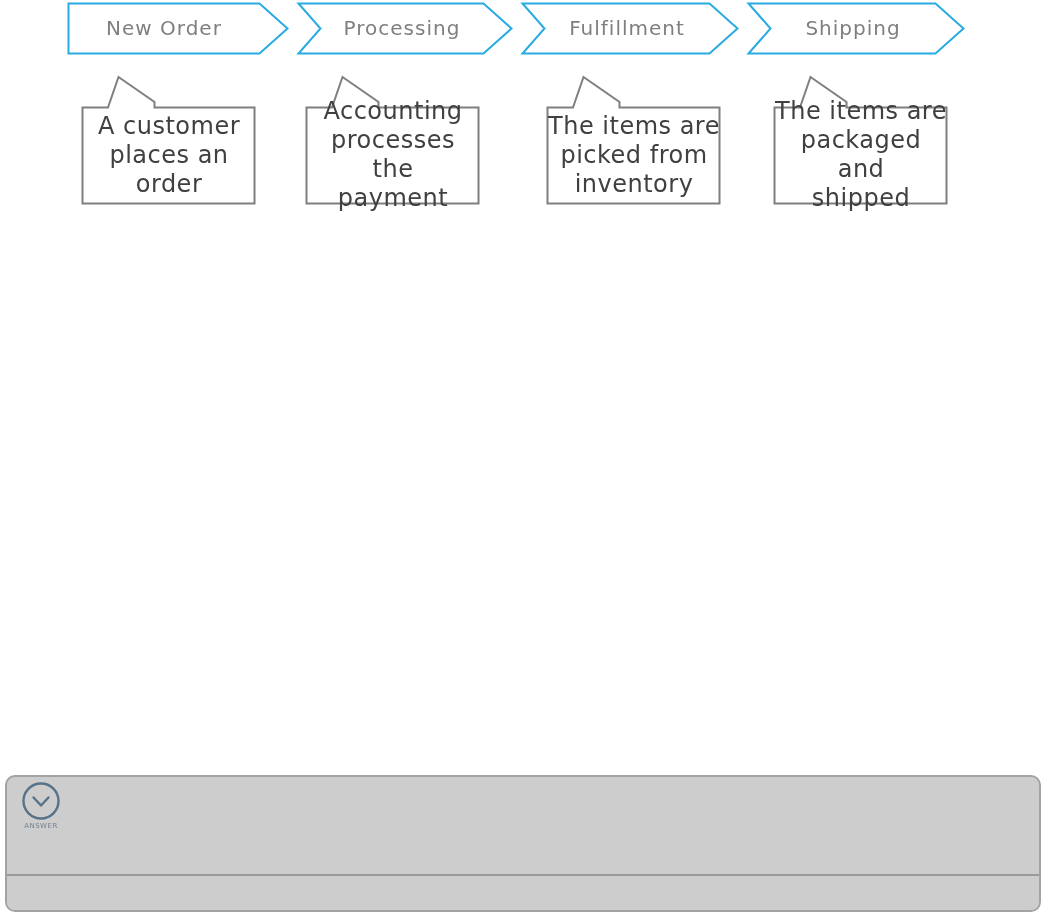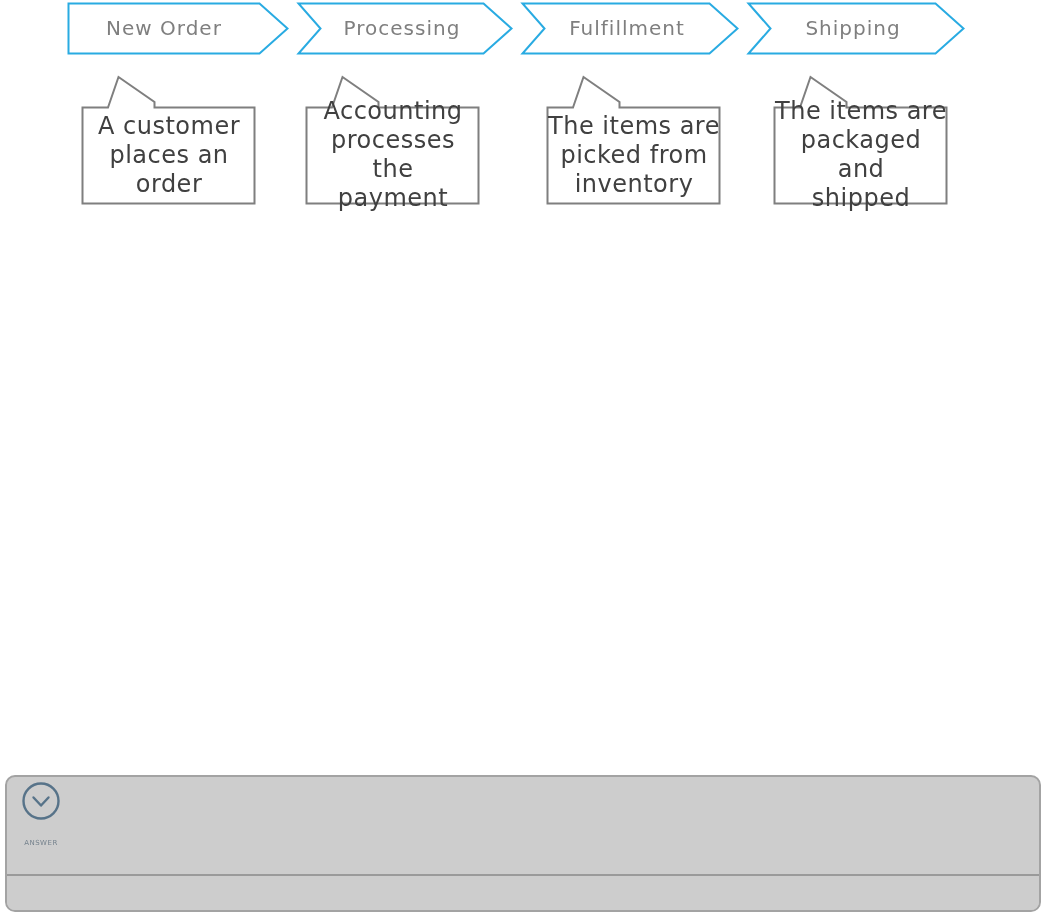--- a/index.html
+++ b/index.html
@@ -110,21 +110,21 @@
     margin: 0;
     display: flex;
     flex-direction: column;
     align-items: center;
     cursor: pointer;
   }
   .answer-btn .icon-svg {
     display: block;
   }
   .answer-label {
-    margin-top: 18px;
+    margin-top: 1px;
     font-size: 7px;
     letter-spacing: 0.5px;
     color: #75828d;
     font-family: "DejaVu Sans", "Liberation Sans", sans-serif;
   }
 </style>
 </head>
 <body>
 
 <div class="stage">

